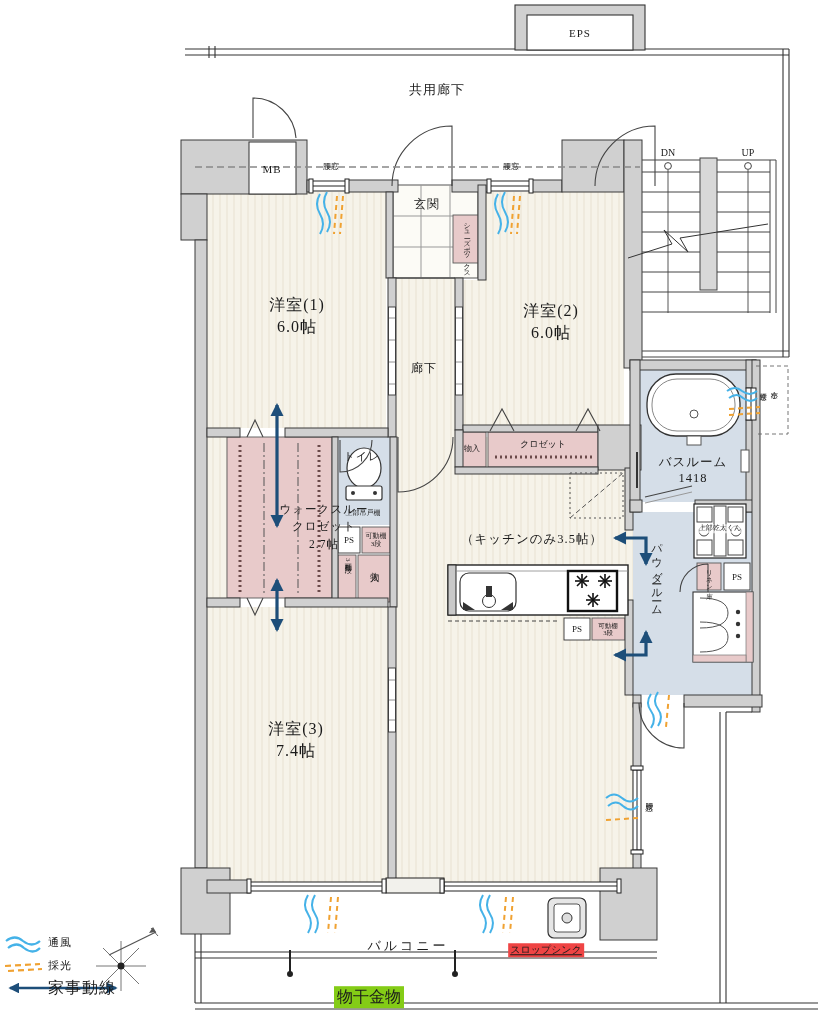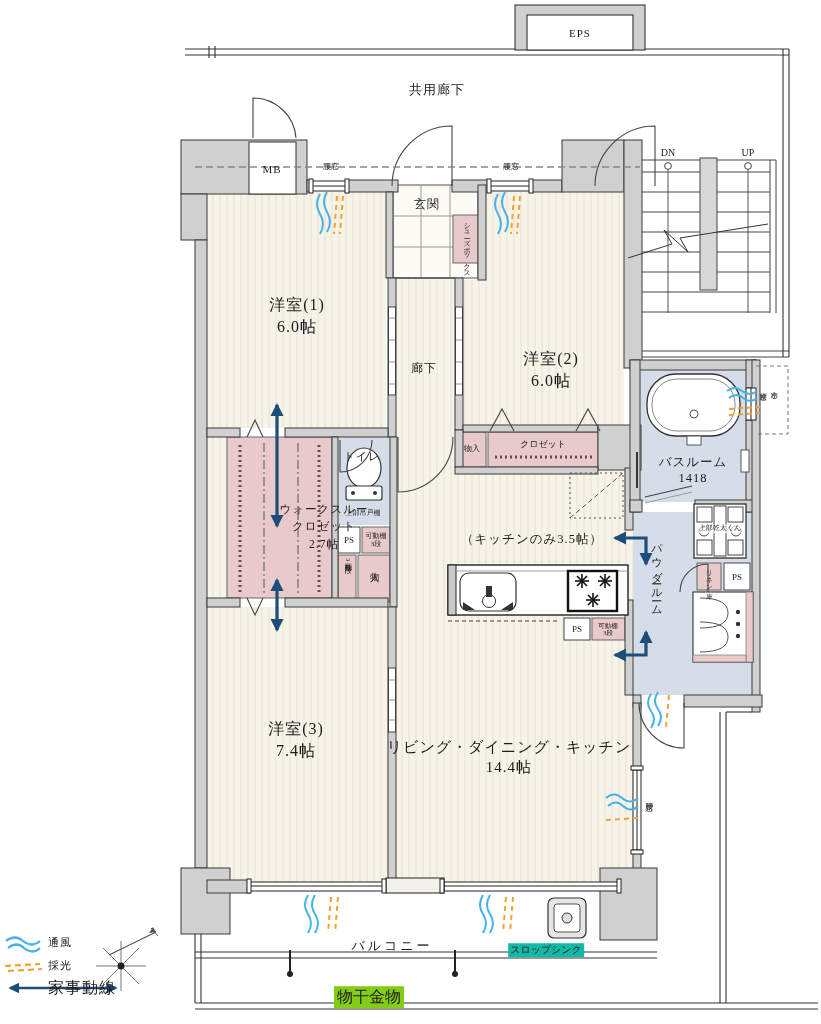--- a/index.html
+++ b/index.html
@@ -372,21 +372,21 @@
 <div class="lbl" style="left:437px;top:90px;font-size:13px;">共用廊下</div>
 <div class="lbl small" style="left:668px;top:153px;font-size:10px;">DN</div>
 <div class="lbl small" style="left:748px;top:153px;font-size:10px;">UP</div>
 <div class="lbl" style="left:272px;top:169px;font-size:11px;">MB</div>
 
 <div class="lbl small" style="left:331px;top:167px;font-size:8px;">腰窓</div>
 <div class="lbl small" style="left:511px;top:167px;font-size:8px;">腰窓</div>
 
 <div class="lbl" style="left:297px;top:316px;font-size:16px;text-align:center;">洋室(1)
 6.0帖</div>
-<div class="lbl" style="left:551px;top:322px;font-size:16px;margin-top:48px;">洋室(2)
+<div class="lbl" style="left:551px;top:322px;font-size:16px;">洋室(2)
 6.0帖</div>
 <div class="lbl" style="left:427px;top:204px;font-size:12px;">玄関</div>
 <div class="lbl v small" style="left:466px;top:218px;font-size:7px;">シューズボックス</div>
 <div class="lbl" style="left:424px;top:368px;font-size:12px;">廊下</div>
 
 <div class="lbl" style="left:362px;top:456px;font-size:11px;">トイレ</div>
 <div class="lbl small" style="left:363px;top:514px;font-size:7px;letter-spacing:0;">上部吊戸棚</div>
 <div class="lbl small" style="left:349px;top:540px;font-size:9px;">PS</div>
 <div class="lbl small" style="left:376px;top:540px;font-size:7px;line-height:1.2;">可動棚
 3段</div>
@@ -410,25 +410,23 @@
 <div class="lbl v small" style="left:709px;top:565px;font-size:6.5px;">リネン庫</div>
 <div class="lbl small" style="left:737px;top:577px;font-size:9px;">PS</div>
 
 <div class="lbl" style="left:532px;top:539px;font-size:12.5px;">（キッチンのみ3.5帖）</div>
 <div class="lbl small" style="left:577px;top:629px;font-size:9px;">PS</div>
 <div class="lbl small" style="left:608px;top:629px;font-size:6.5px;line-height:1.15;">可動棚
 3段</div>
 
 <div class="lbl" style="left:296px;top:740px;font-size:16px;">洋室(3)
 7.4帖</div>
-<div class="lbl" style="left:509px;top:757px;font-size:15px;">リビング・ダイニング・キッチン
-14.4帖</div>
 <div class="lbl v small" style="left:648px;top:797px;font-size:8px;">腰窓</div>
 
-<div class="lbl" style="left:392px;top:946px;font-size:13px;letter-spacing:3px;">バルコニー</div>
-<div class="lbl small" style="left:546px;top:950px;font-size:10px;background:#14b8a6;padding:0 2px;">スロップシンク</div>
+<div class="lbl" style="left:408px;top:946px;font-size:13px;letter-spacing:3px;">バルコニー</div>
+<div class="lbl small" style="left:546px;top:950px;font-size:10px;background:#ef4444;padding:0 2px;text-decoration:underline;">スロップシンク</div>
 <div class="lbl small" style="left:369px;top:997px;font-size:16px;background:#84cc16;padding:0 3px;">物干金物</div>
 
 <div class="lbl left" style="left:48px;top:942px;font-size:11px;text-align:center;">通風</div>
 <div class="lbl left" style="left:48px;top:965px;font-size:11px;">採光</div>
 <div class="lbl left" style="left:48px;top:988px;font-size:16px;">家事動線</div>
 
 </div>
 
 </body></html>

